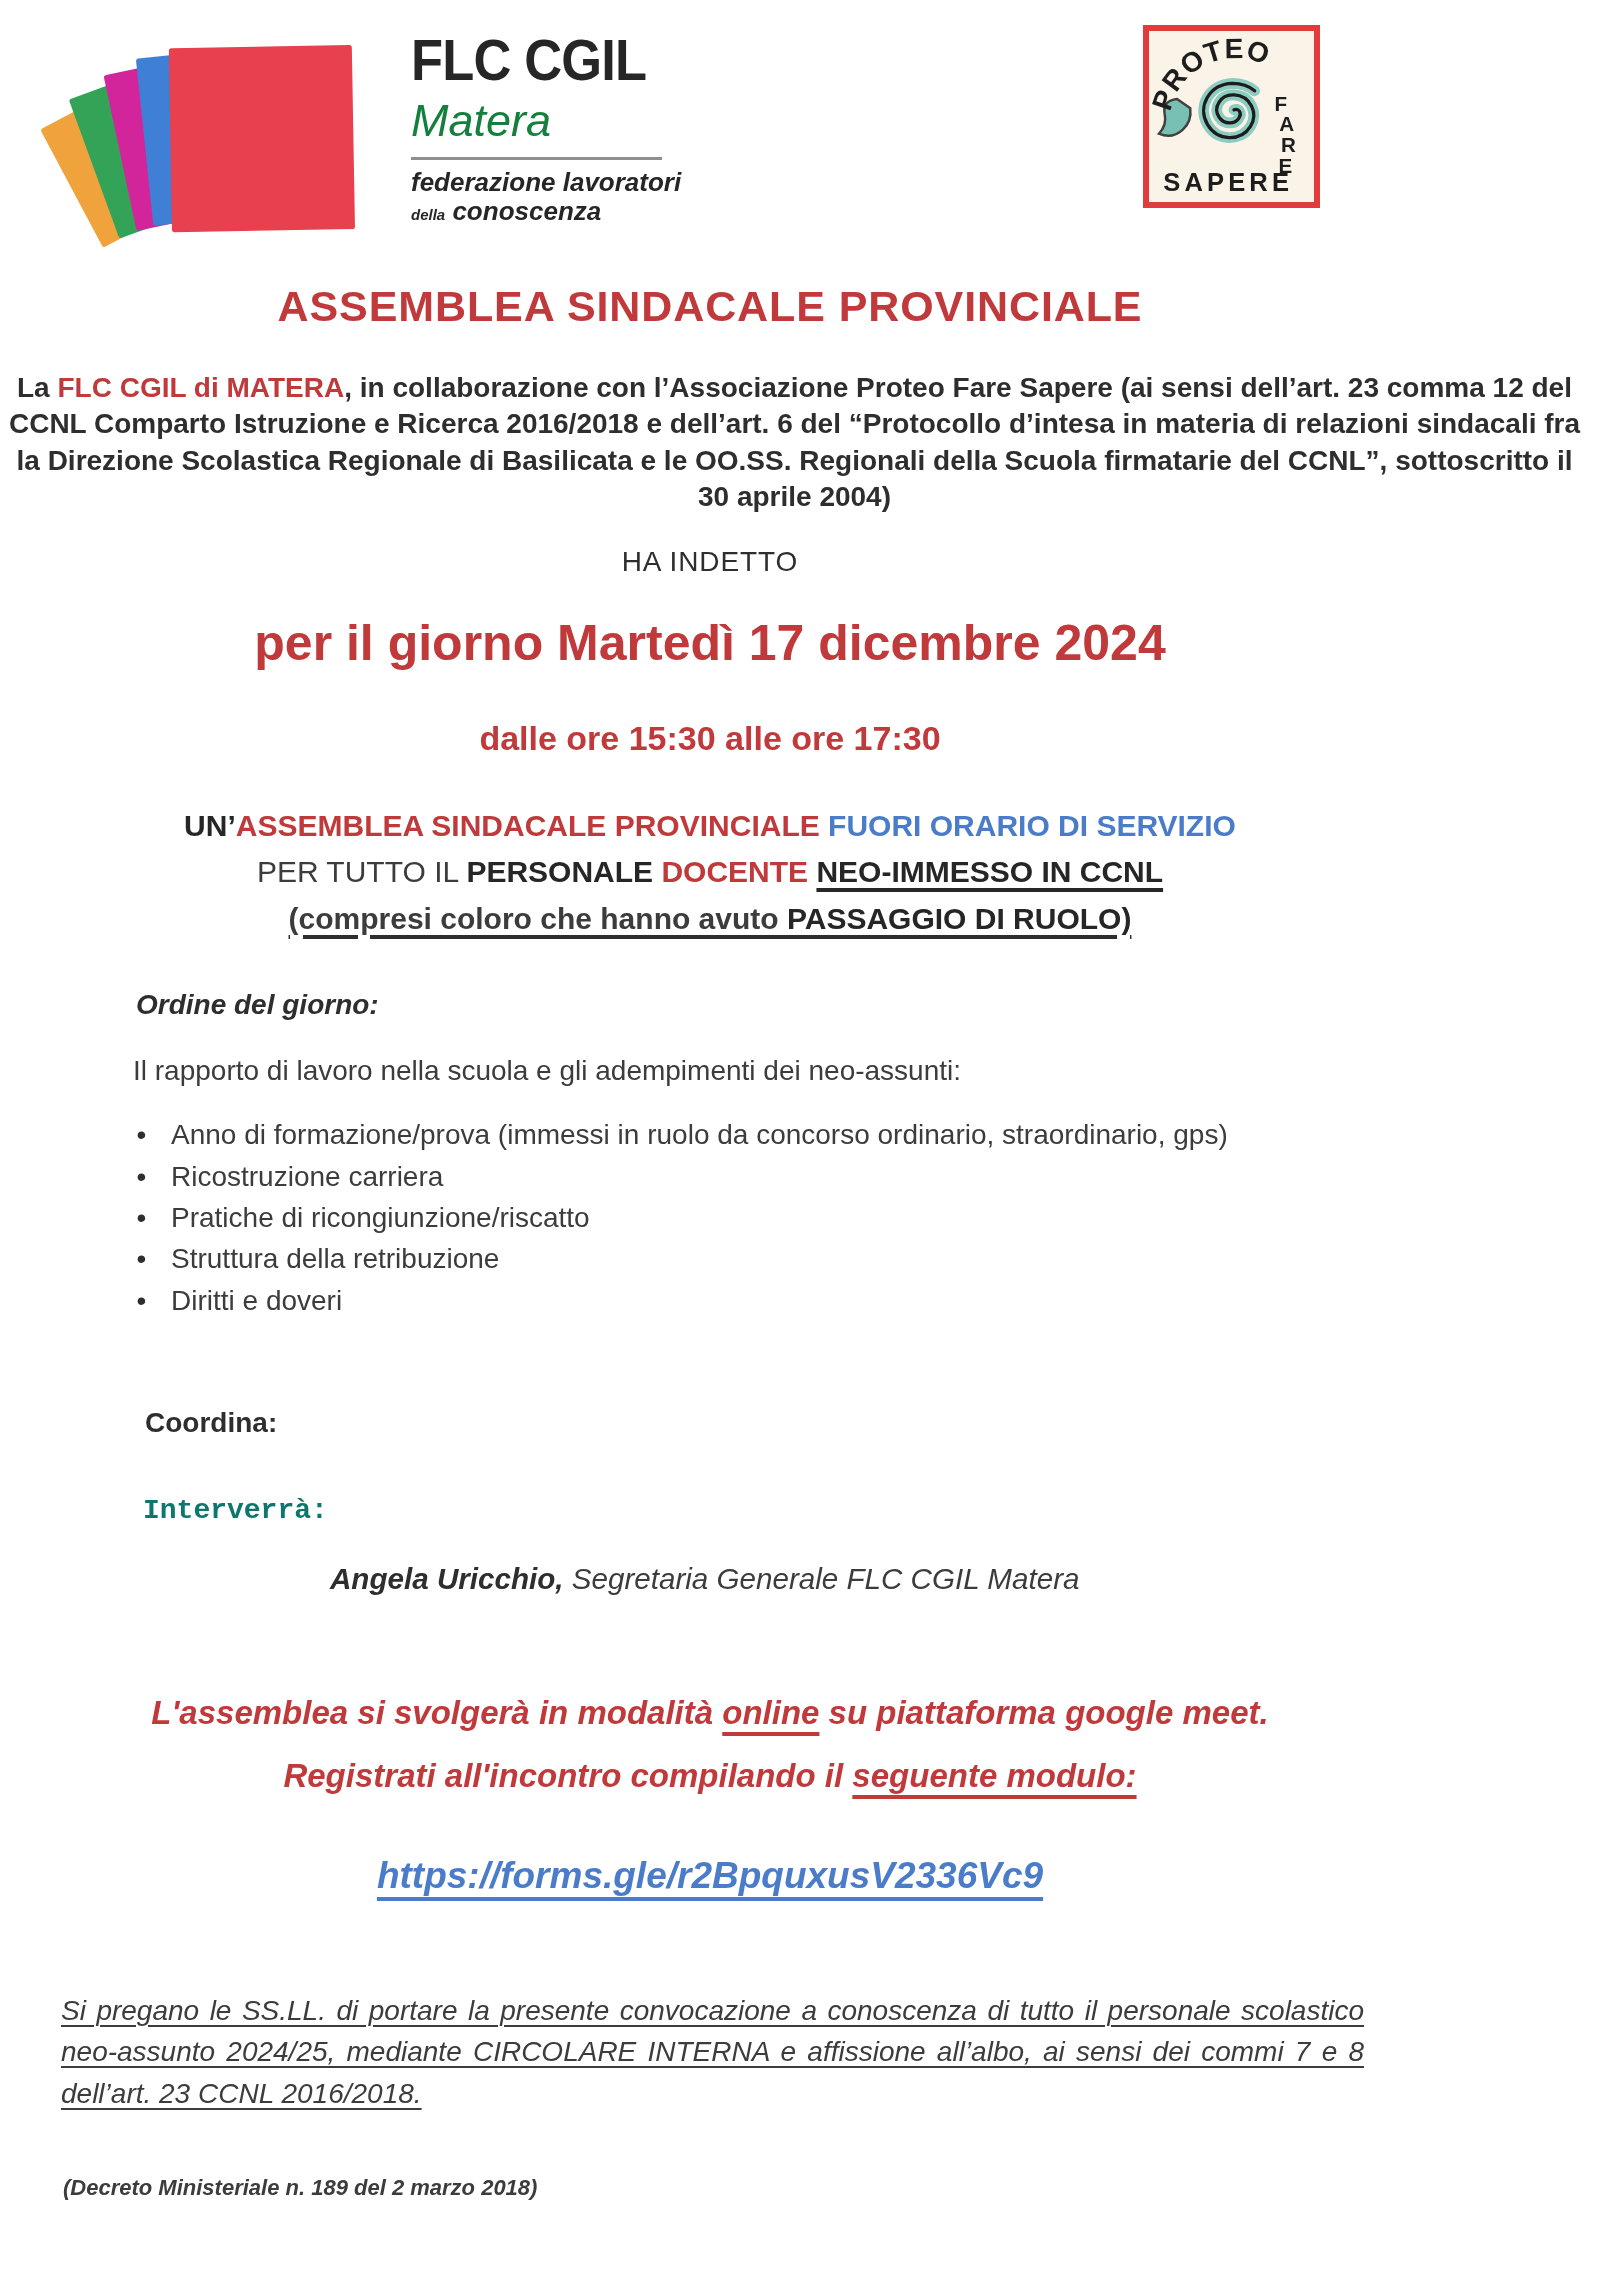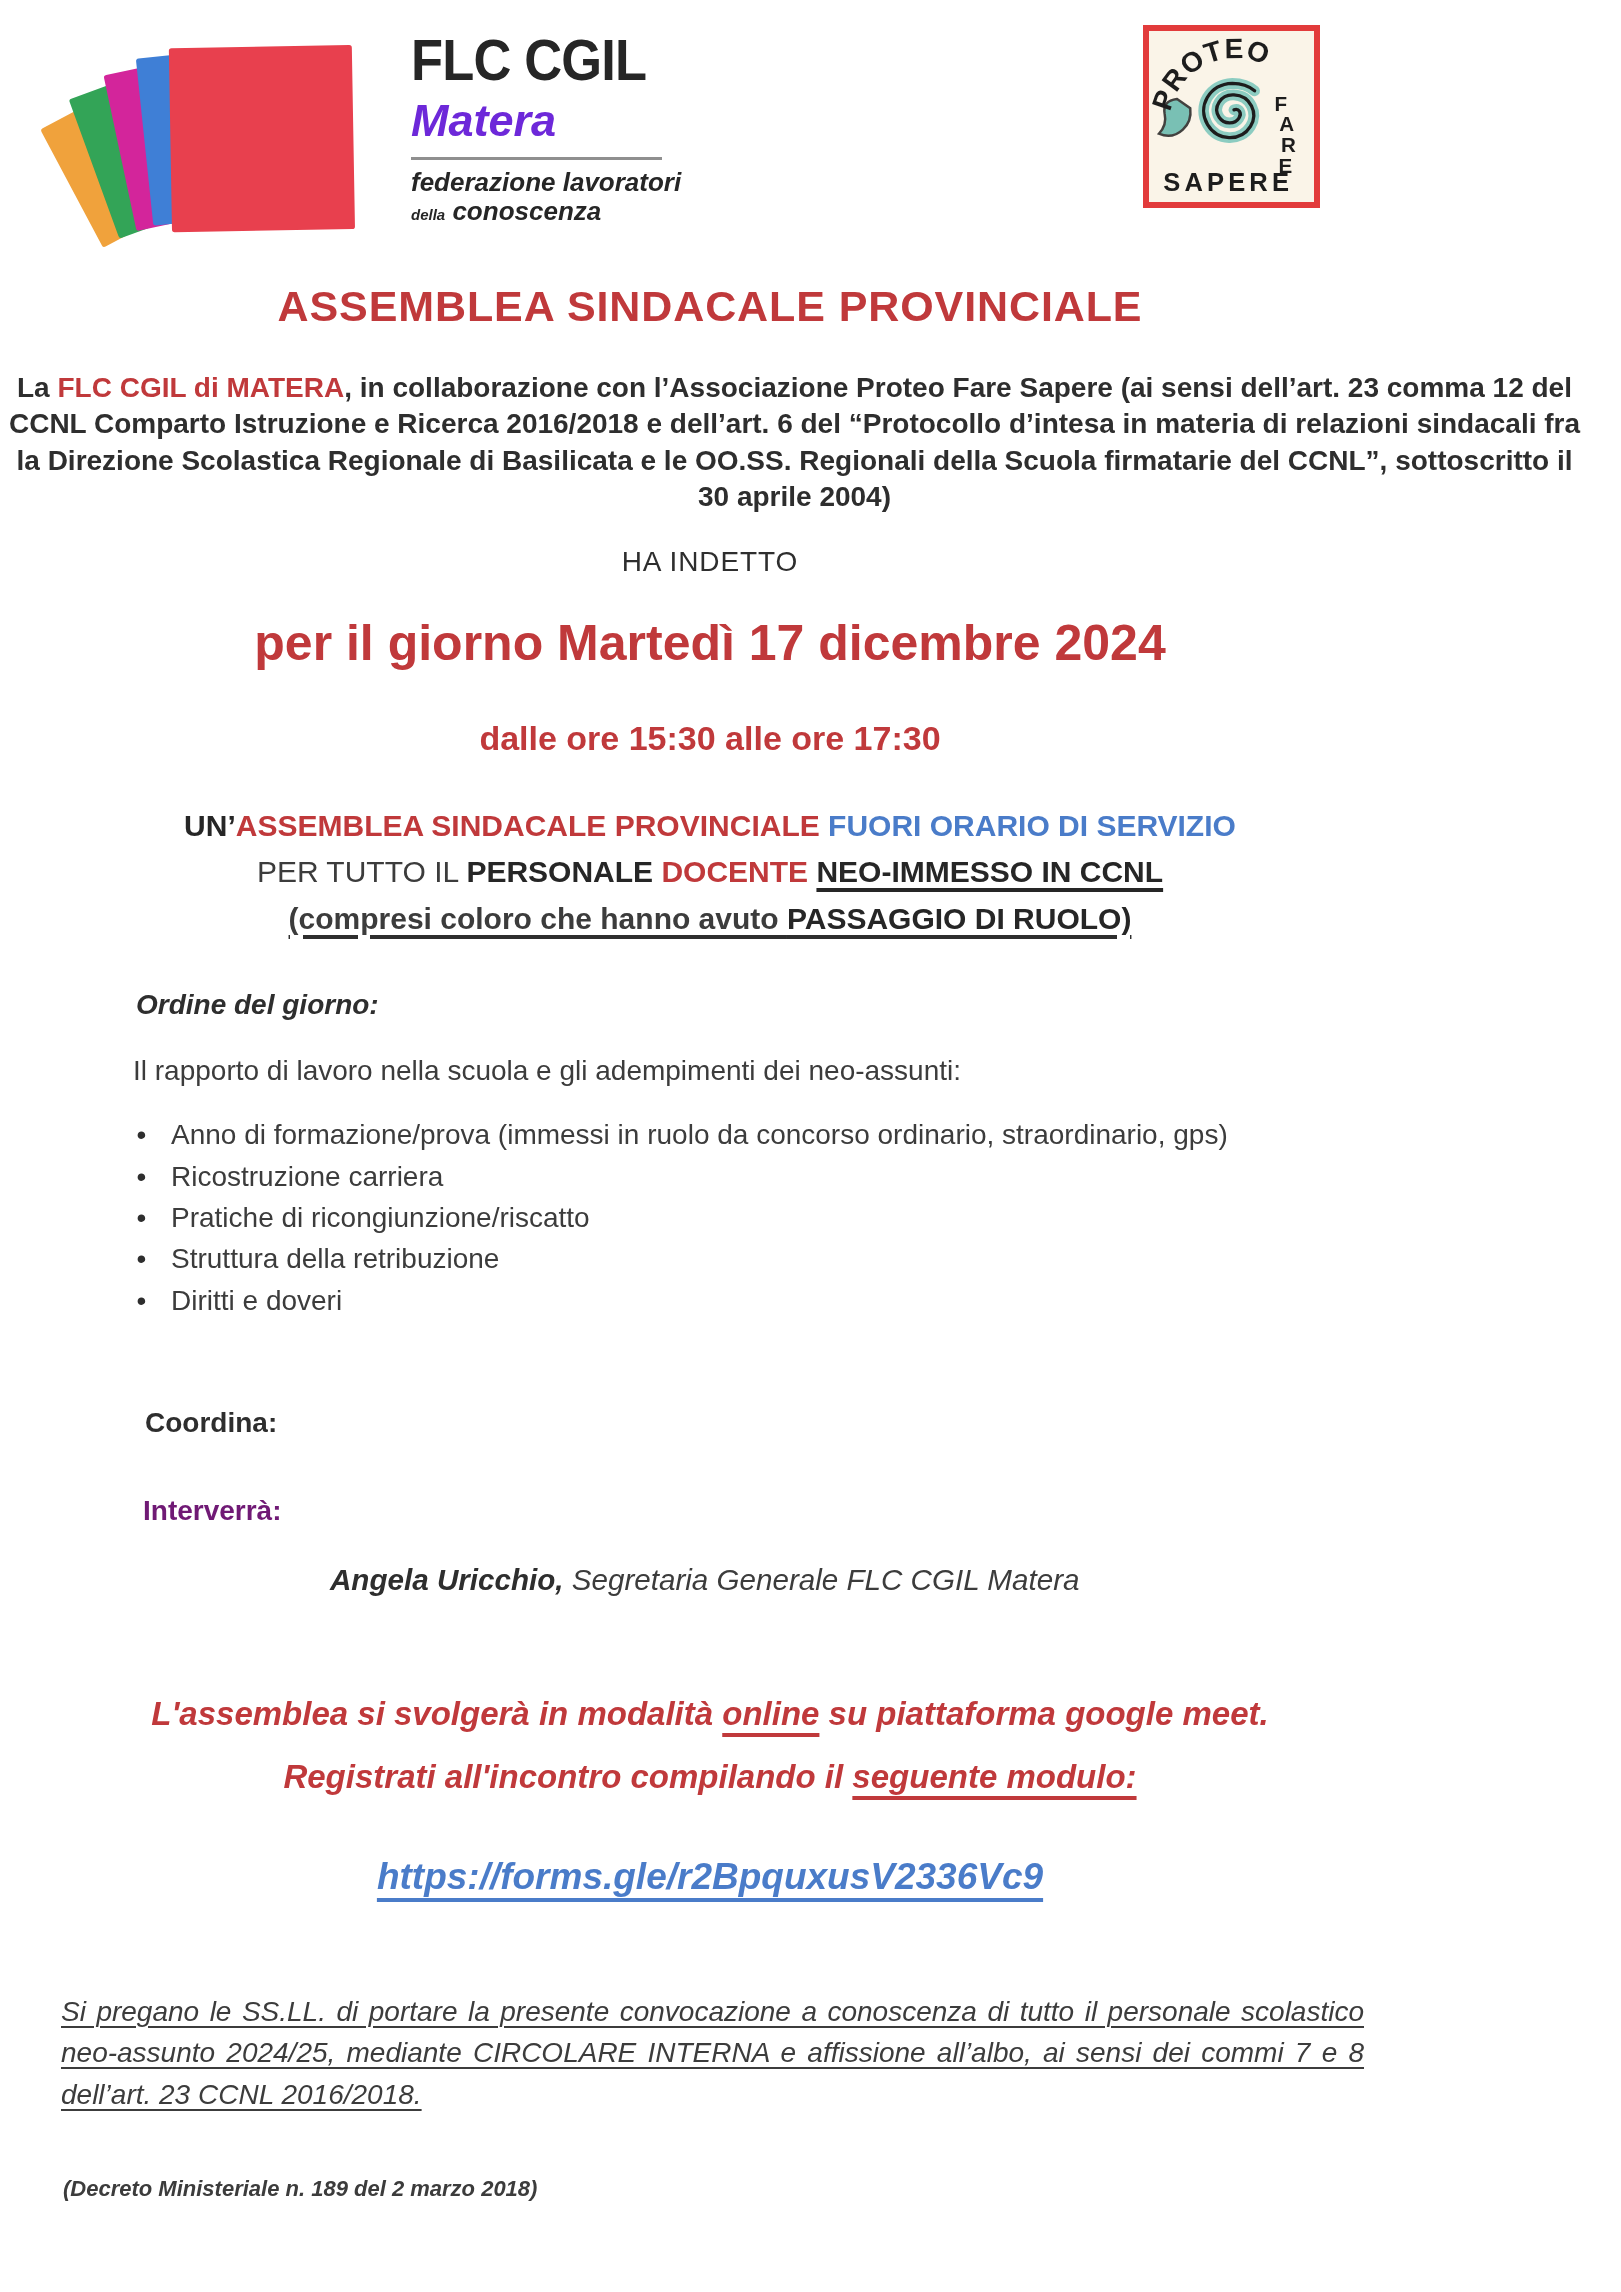--- a/index.html
+++ b/index.html
@@ -14,21 +14,21 @@
   .fan{position:relative;width:296px;height:210px;flex:none;}
   .sheet{position:absolute;border-radius:2.7px;}
   .sheet1{width:70px;height:134px;background:#F0A23C;left:5.4px;top:56px;transform:rotate(-28deg);transform-origin:100% 100%;}
   .sheet2{width:72px;height:148px;background:#33A457;left:25px;top:41px;transform:rotate(-20deg);transform-origin:100% 100%;}
   .sheet3{width:73px;height:159px;background:#D3259B;left:45px;top:32px;transform:rotate(-12deg);transform-origin:100% 100%;}
   .sheet4{width:75px;height:168px;background:#3F7FD6;left:63px;top:25px;transform:rotate(-6deg);transform-origin:100% 100%;}
   .sheet5{width:183px;height:184px;background:#E8404E;left:82px;top:19.7px;transform:rotate(-1deg);transform-origin:100% 100%;}
   .flc-text{margin-left:25px;padding-top:7.2px;line-height:1;}
   .flc-title{font-size:57px;font-weight:900;letter-spacing:-0.9px;color:#262626;
              transform:scaleX(.92);transform-origin:left;}
-  .flc-sub{font-size:45px;font-style:italic;font-weight:700;color:#6d28d9;margin-top:9px;}
+  .flc-sub{font-size:45px;font-style:italic;font-weight:400;color:#15803d;margin-top:9px;}
   .flc-rule{width:251px;height:2.7px;background:#8f8f8f;margin:14.3px 0 9px 0;}
   .flc-tag1{font-size:26px;font-style:italic;font-weight:600;color:#262626;}
   .flc-tag2{font-size:26px;font-style:italic;font-weight:600;color:#262626;margin-top:2.7px;}
   .flc-tag2 .small{font-size:15px;}
 
   .proteo{width:177px;height:183px;border:6.3px solid #E23B3B;background:#FAF4E8;
           box-sizing:border-box;flex:none;}
 
   
   .doc-title{margin-top:47px;text-align:center;font-size:43px;font-weight:800;
@@ -54,21 +54,21 @@
   .agenda-heading{margin:47px 0 0 136px;font-size:28px;font-weight:800;font-style:italic;color:#2e2e2e;}
   .agenda-intro{margin:34px 8px 0 133px;font-size:28px;color:#3c3c3c;}
   .agenda-list{margin:27px 0 0 133px;padding:0;list-style:none;}
   .agenda-list li{font-size:28px;color:#3c3c3c;line-height:1.48;padding-left:38px;position:relative;}
   .agenda-list li::before{content:"•";position:absolute;left:3.6px;font-size:28px;color:#2e2e2e;}
 
   
   .coordina-label{margin:86px 0 0 145px;font-size:28px;font-weight:800;color:#2e2e2e;}
   .speaker-line{margin:36px 0 0 330px;font-size:29.6px;font-style:italic;color:#3c3c3c;}
   .speaker-line .name{font-weight:800;color:#2e2e2e;}
-  .interverra-label{margin:56px 6px 0 143px;font-size:28px;font-weight:800;color:#701a75;}
+  .interverra-label{margin:56px 6px 0 143px;font-size:28px;font-weight:800;color:#0f766e;font-family:Liberation Mono, monospace;}
 
   
   .online{margin-top:86px;text-align:center;font-size:33px;font-weight:800;font-style:italic;
           color:#C0393B;line-height:1.9;}
   .online .u2{text-decoration:underline;text-decoration-thickness:3.6px;text-underline-offset:8px;}
   .reg-link{margin-top:47px;text-align:center;font-size:37px;font-weight:800;font-style:italic;
             color:#4A7CC9;}
   .reg-link a{color:#4A7CC9;text-decoration:underline;text-decoration-thickness:3.6px;text-underline-offset:9px;}
 
   

